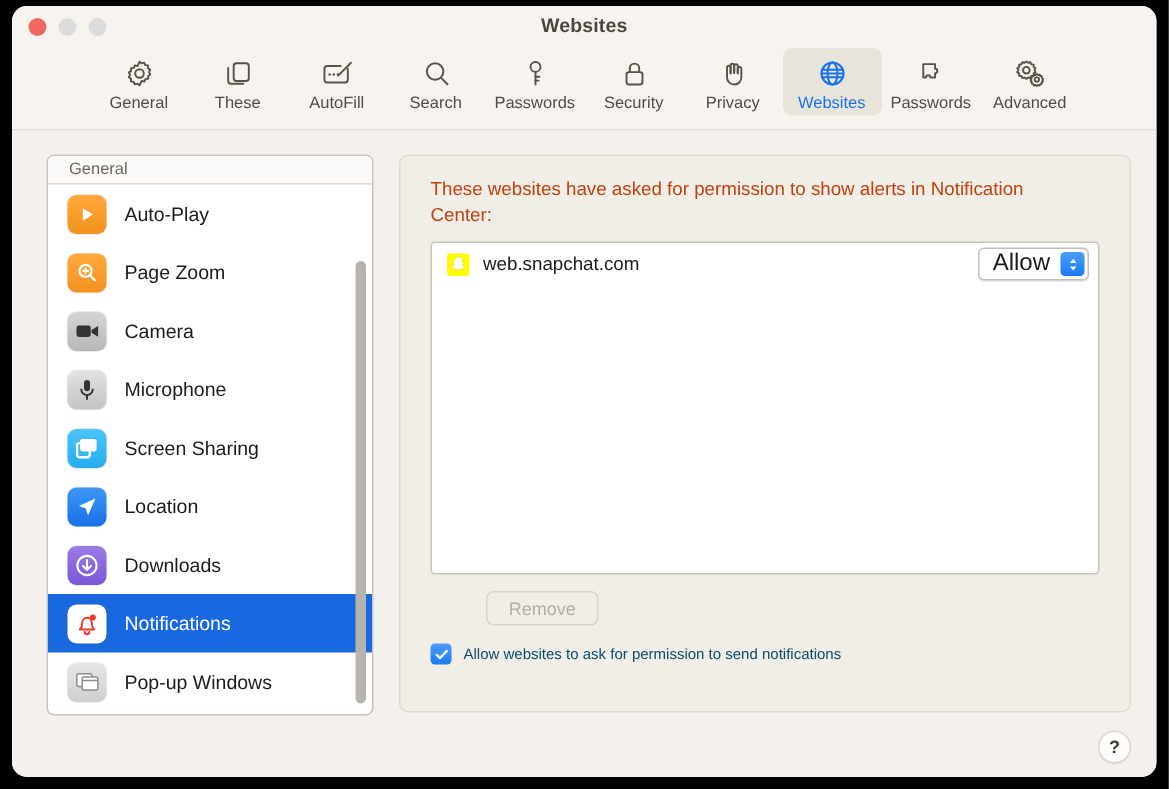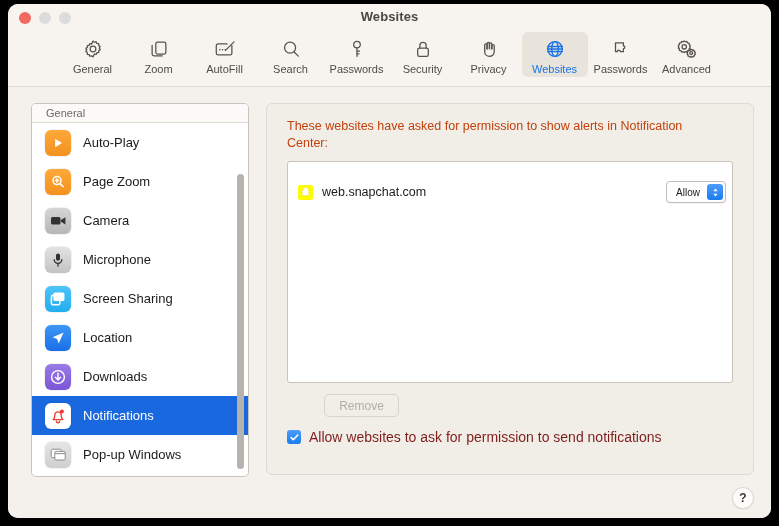--- a/index.html
+++ b/index.html
@@ -201,21 +201,21 @@
     height: 220px;
     background: #fff;
     border: 1px solid #c9c5bd;
     border-radius: 3px;
     overflow: hidden;
   }
   .site-row {
     height: 28px;
     display: flex;
     align-items: center;
-    padding: 16px 6px 0 10px;
+    padding: 0 6px 0 10px;
   }
   .favicon {
     width: 15px; height: 15px;
     border-radius: 2px;
     background: #fffc00;
     display: flex; align-items: center; justify-content: center;
     flex: 0 0 auto;
   }
   .site-name {
     margin-left: 9px;
@@ -228,21 +228,21 @@
     align-items: center;
     height: 20px;
     background: #fff;
     border: 1px solid #c3bfb8;
     border-radius: 4px;
     padding: 0 2px 0 9px;
     box-shadow: 0 0.5px 0.5px rgba(0,0,0,0.08);
     cursor: default;
   }
   .popup-label {
-    font-size: 10px;
+    font-size: 16px;
     color: #1c1b19;
     margin-right: 7px;
   }
   .popup-arrows {
     width: 16px; height: 16px;
     border-radius: 3px;
     background: linear-gradient(#4c9dfa, #1a7bf0);
     display: flex; align-items: center; justify-content: center;
   }
 
@@ -272,22 +272,22 @@
   #allow-check {
     width: 14px; height: 14px;
     border-radius: 3px;
     background: linear-gradient(#4c9dfa, #1a7bf0);
     display: flex; align-items: center; justify-content: center;
     flex: 0 0 auto;
     cursor: default;
   }
   #allow-label {
     margin-left: 8px;
-    font-size: 14px;
-    color: #7f1d1d;
+    font-size: 10px;
+    color: #0c4a6e;
   }
 
   
   #help-btn {
     position: absolute;
     right: 17px;
     bottom: 12px;
     width: 20px; height: 20px;
     border-radius: 50%;
     background: #fdfcfa;
@@ -328,21 +328,21 @@
 
     <div class="tbitem">
       <span class="tbicon">
         <svg width="22" height="22" viewBox="0 0 24 24">
             <g class="st">
           <rect x="8.5" y="4.5" width="11" height="13" rx="2"></rect>
           <path d="M15.5 19.5H6.5a2 2 0 0 1-2-2V8"></path>
         </g>
           </svg>
       </span>
-      <span class="tblabel">Zoom</span>
+      <span class="tblabel">These</span>
     </div>
 
     <div class="tbitem">
       <span class="tbicon">
         <svg width="24" height="22" viewBox="0 0 26 24">
             <g class="st">
           <path d="M20.5 8.3v8.2a2 2 0 0 1-2 2H5.5a2 2 0 0 1-2-2V8.5a2 2 0 0 1 2-2h9.8"></path>
           <path d="M13.5 13.5 22.8 4.2"></path>
           <circle cx="7.3" cy="12.8" r="0.9" fill="#57534b" stroke="none"></circle>
           <circle cx="10.3" cy="12.8" r="0.9" fill="#57534b" stroke="none"></circle>

